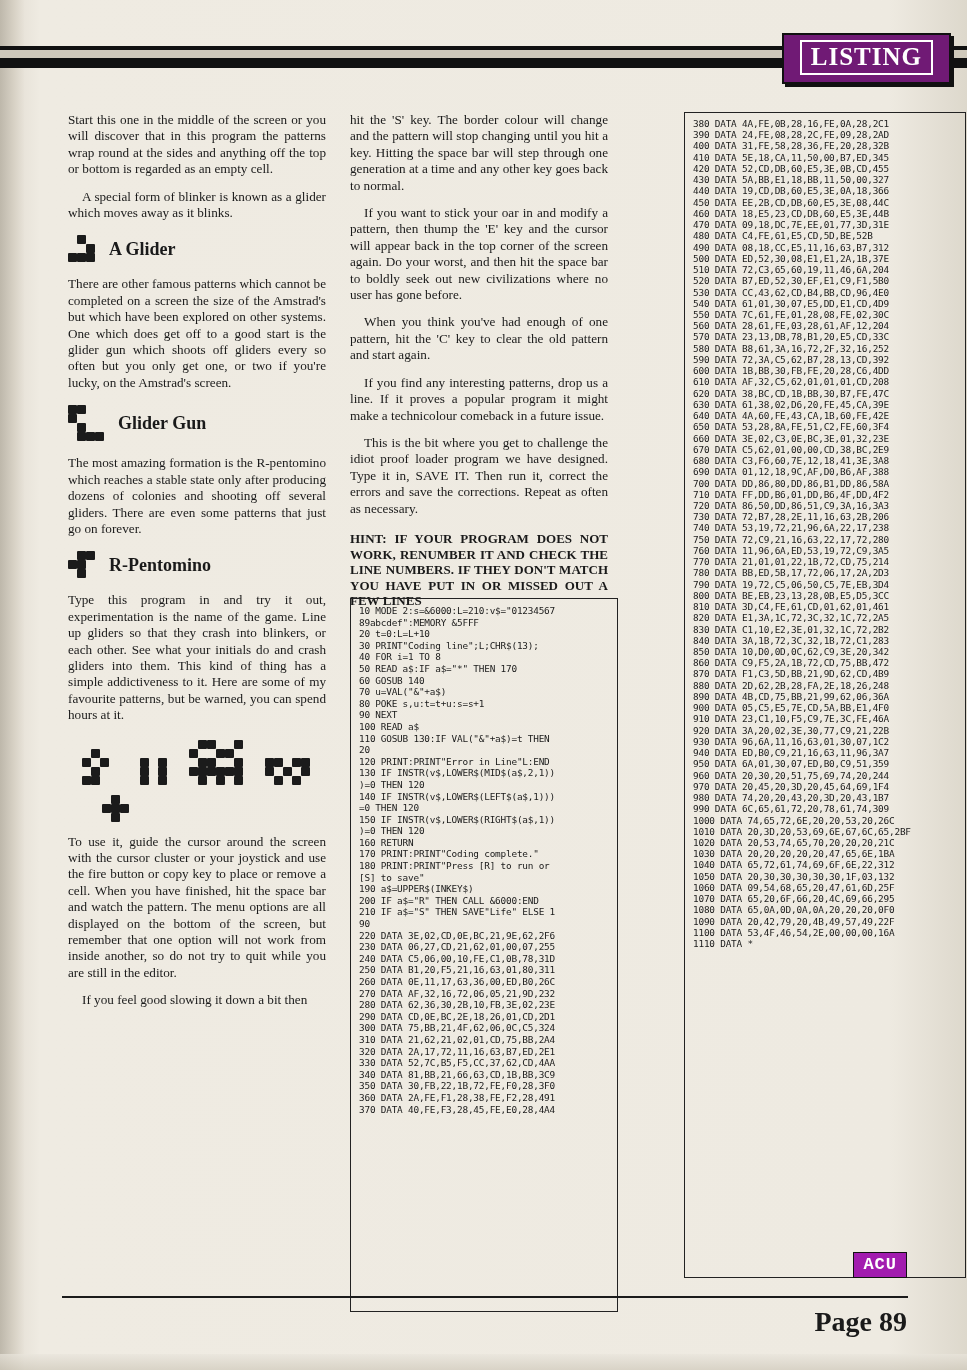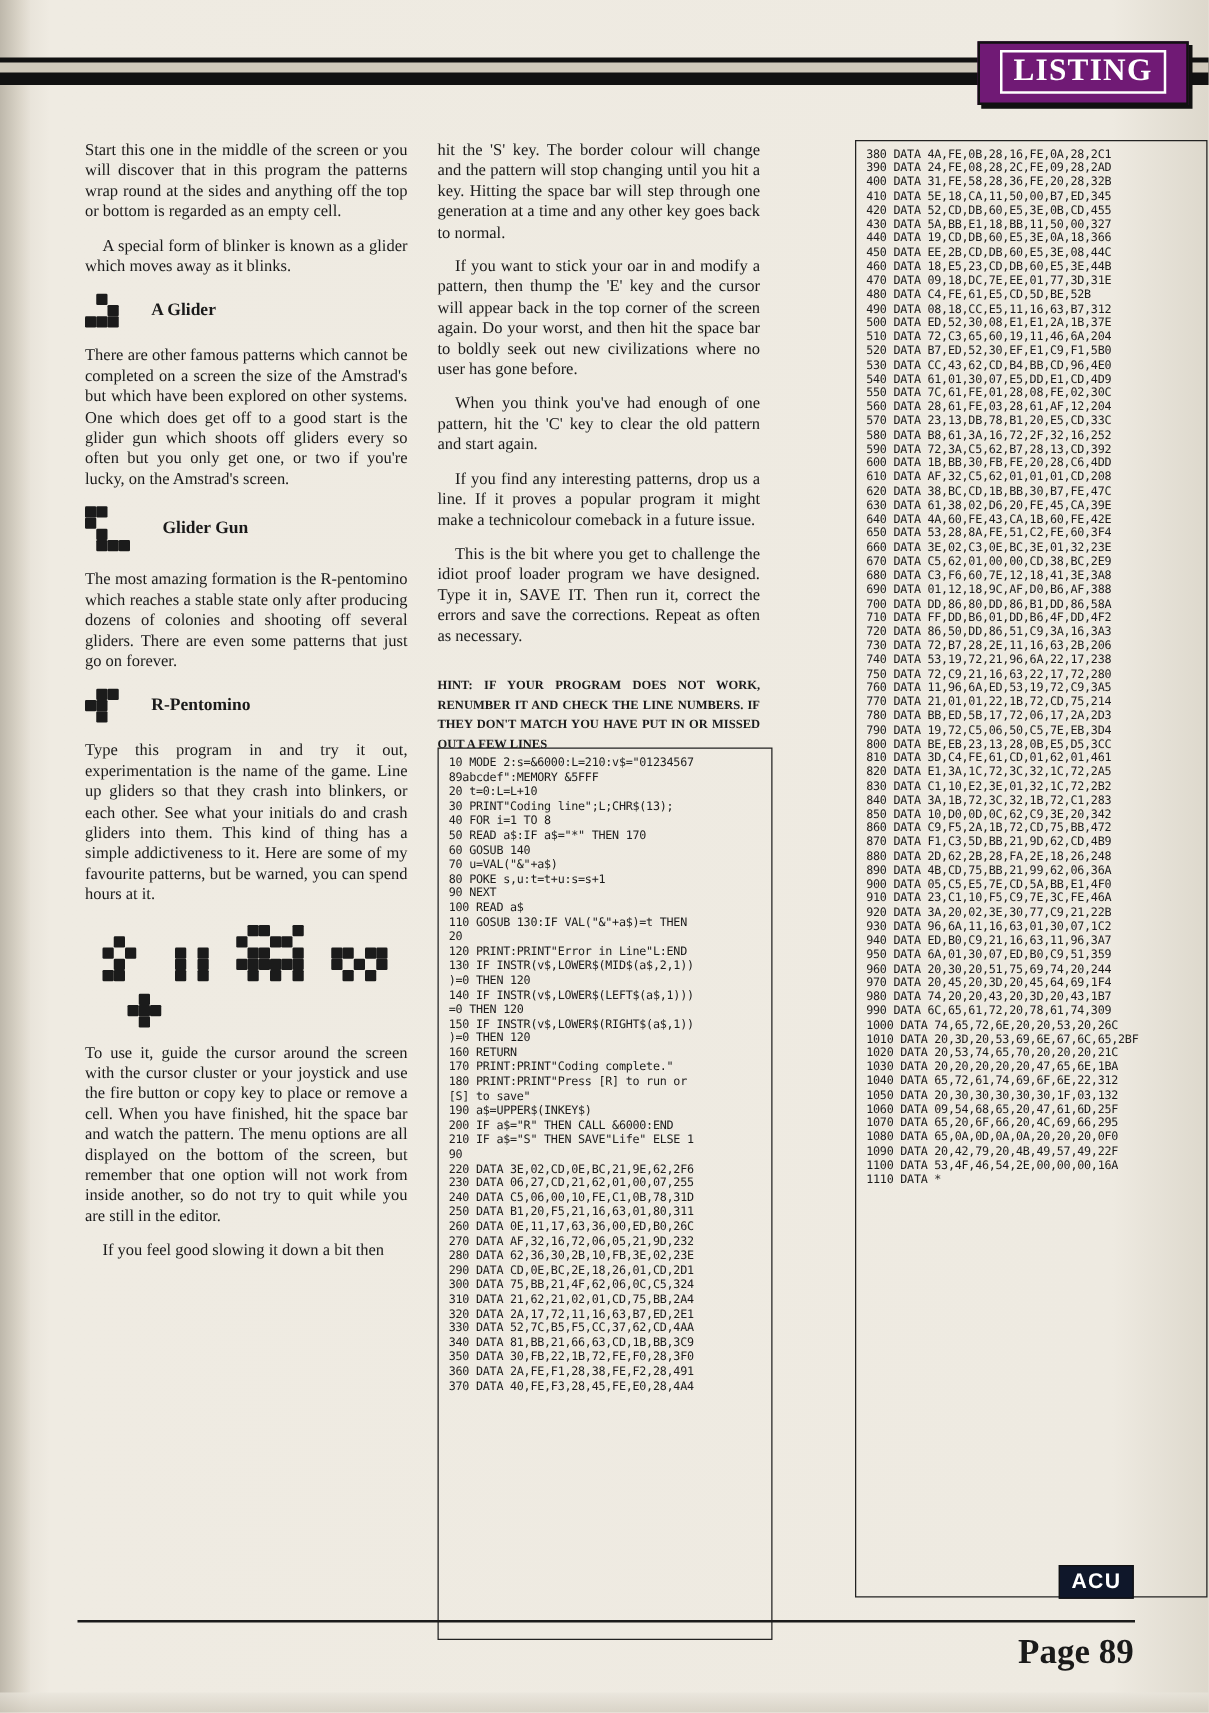--- a/index.html
+++ b/index.html
@@ -54,21 +54,21 @@
   .col p{margin:0 0 0 0;text-indent:14px;}
   .col p.first{text-indent:0;}
   #col1{left:68px;width:258px;}
   #col2{left:350px;width:258px;}
 
   .col p + p{margin-top:11px;}
 
   
   .fig{position:relative;margin:14px 0 14px 0;height:auto;}
   .fig-row{display:flex;align-items:center;}
-  .fig-caption{font-weight:bold;font-size:14px;margin-left:26px;}
+  .fig-caption{font-weight:bold;font-size:18px;margin-left:14px;}
   .cells{line-height:0;}
   .cellrow{height:9px;}
   .cell{display:inline-block;width:9px;height:9px;}
   .cell.on{background:#1b1b1b;border-radius:1px;}
   .cell.off{background:transparent;}
 
   
   .codebox{
     position:absolute;left:350px;top:598px;width:252px;height:700px;
     border:1.5px solid #222;background:transparent;
@@ -87,40 +87,40 @@
     font-family:"DejaVu Sans Mono", monospace;
     font-size:9.4px;line-height:11.23px;
     white-space:pre;
     overflow:hidden;
     letter-spacing:-0.2px;
     margin-left:44px;
   }
 
   .hint{
     font-family:"Liberation Serif", serif;
-    font-size:10px;line-height:15.6px;font-weight:bold;margin-top:24px;text-align:justify;
+    font-size:13px;line-height:15.6px;font-weight:bold;margin-top:14px;text-align:justify;
   }
 
   
   .footer-rule{
     position:absolute;left:62px;top:1296px;width:846px;height:2px;background:#1b1b1b;
   }
   .footer-left{
     position:absolute;left:64px;top:1370px;
     font-family:"Liberation Serif", serif;font-weight:bold;font-size:20px;
     letter-spacing:.3px;
     text-align:center;
   }
   .footer-right{
     position:absolute;right:60px;top:1306px;
     font-family:"Liberation Serif", serif;font-weight:bold;font-size:28px;
   }
   .acu{
     position:absolute;right:60px;top:1252px;
-    background:#0f172a;color:#fff;font-family:Liberation Sans, sans-serif;
+    background:#a21caf;color:#fff;font-family:Liberation Mono, monospace;
     font-weight:bold;font-size:17px;padding:2px 9px 3px 9px;letter-spacing:1px;
     border:1px solid #111;
   }
   .pattern-gallery{margin:16px 0 10px 0;}
 </style>
 </head>
 <body>
 
 <div class="page"></div>
 <div class="edge-left"></div>

